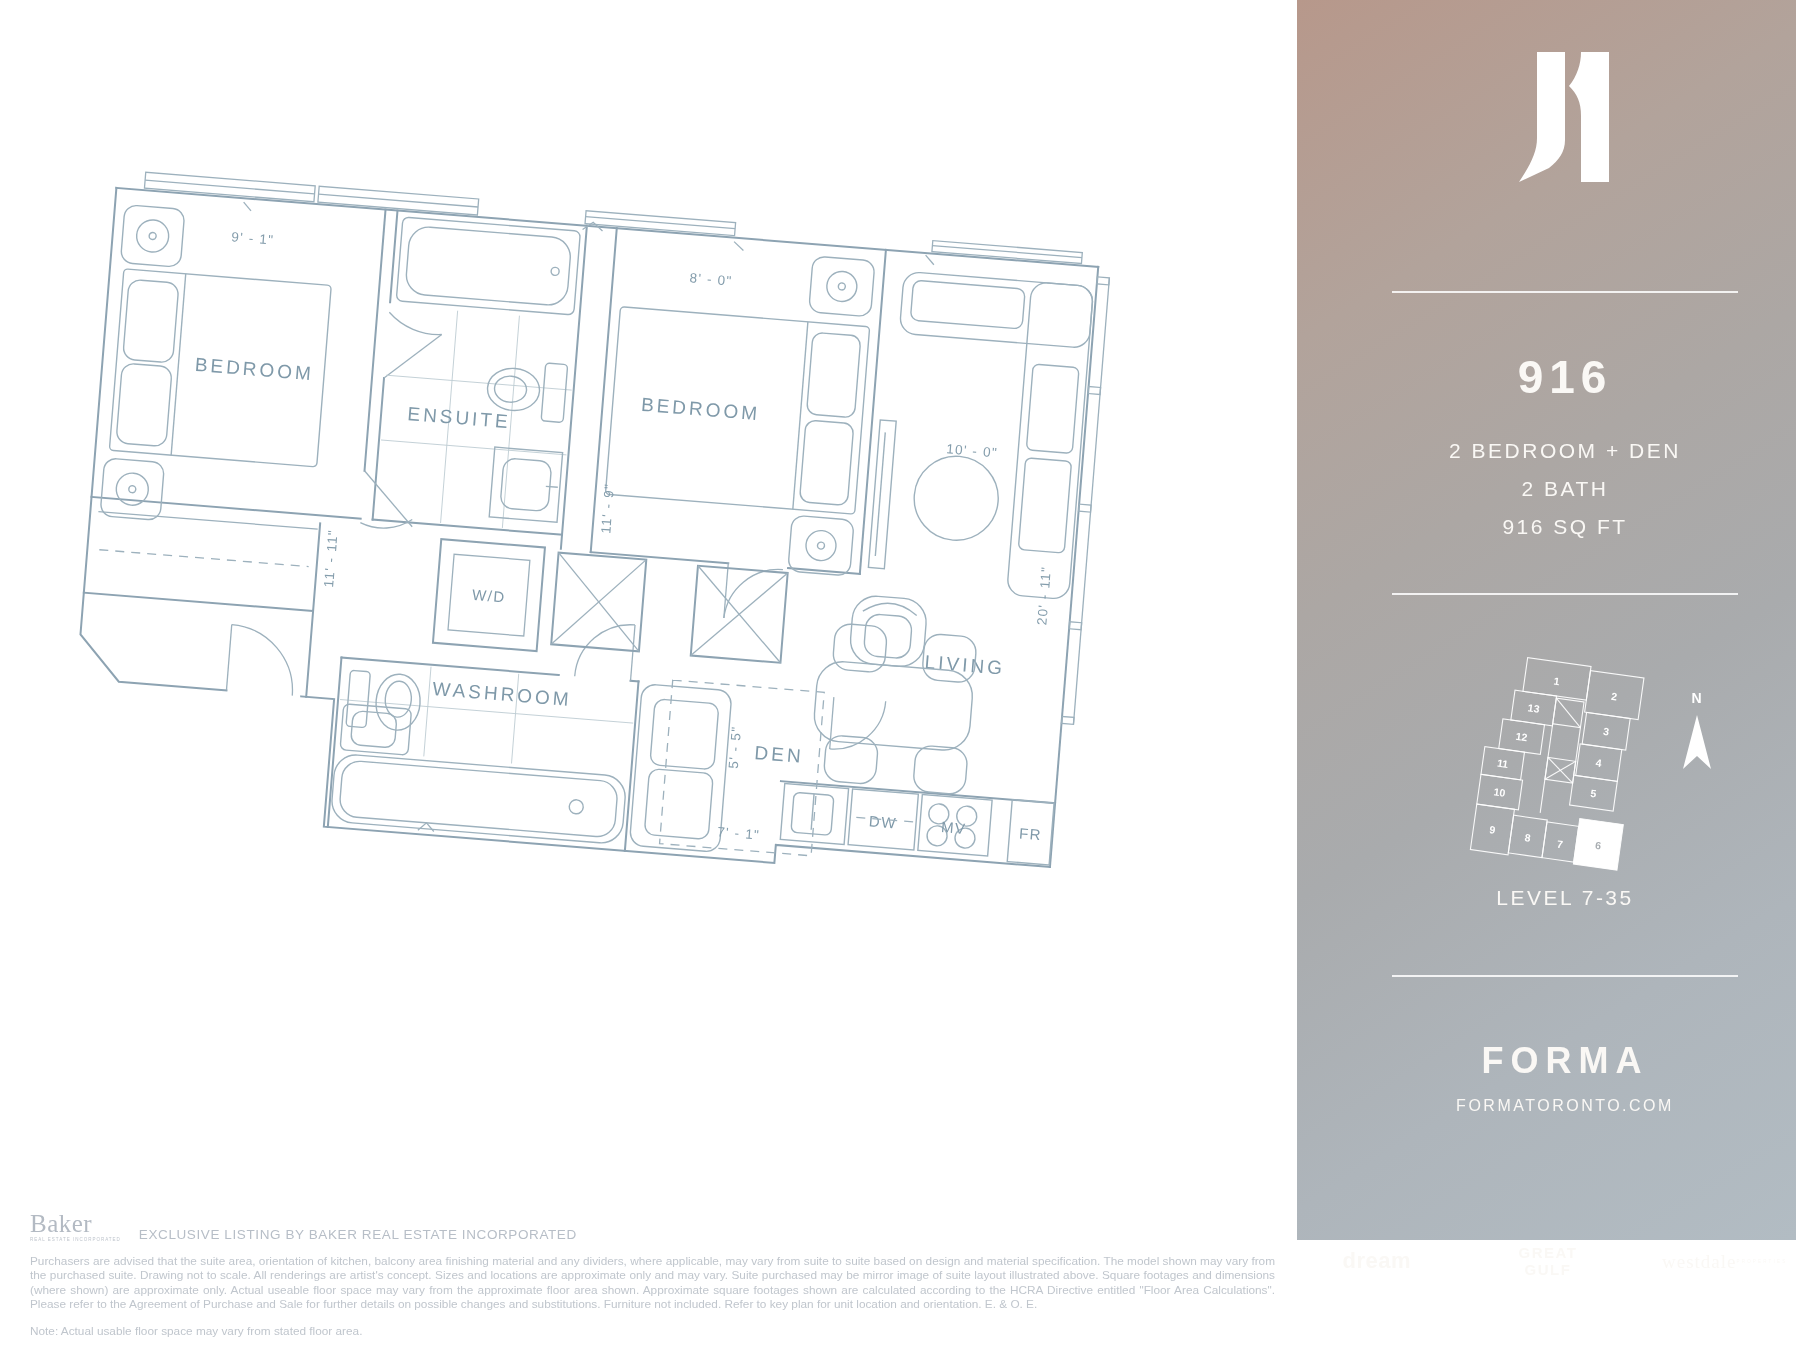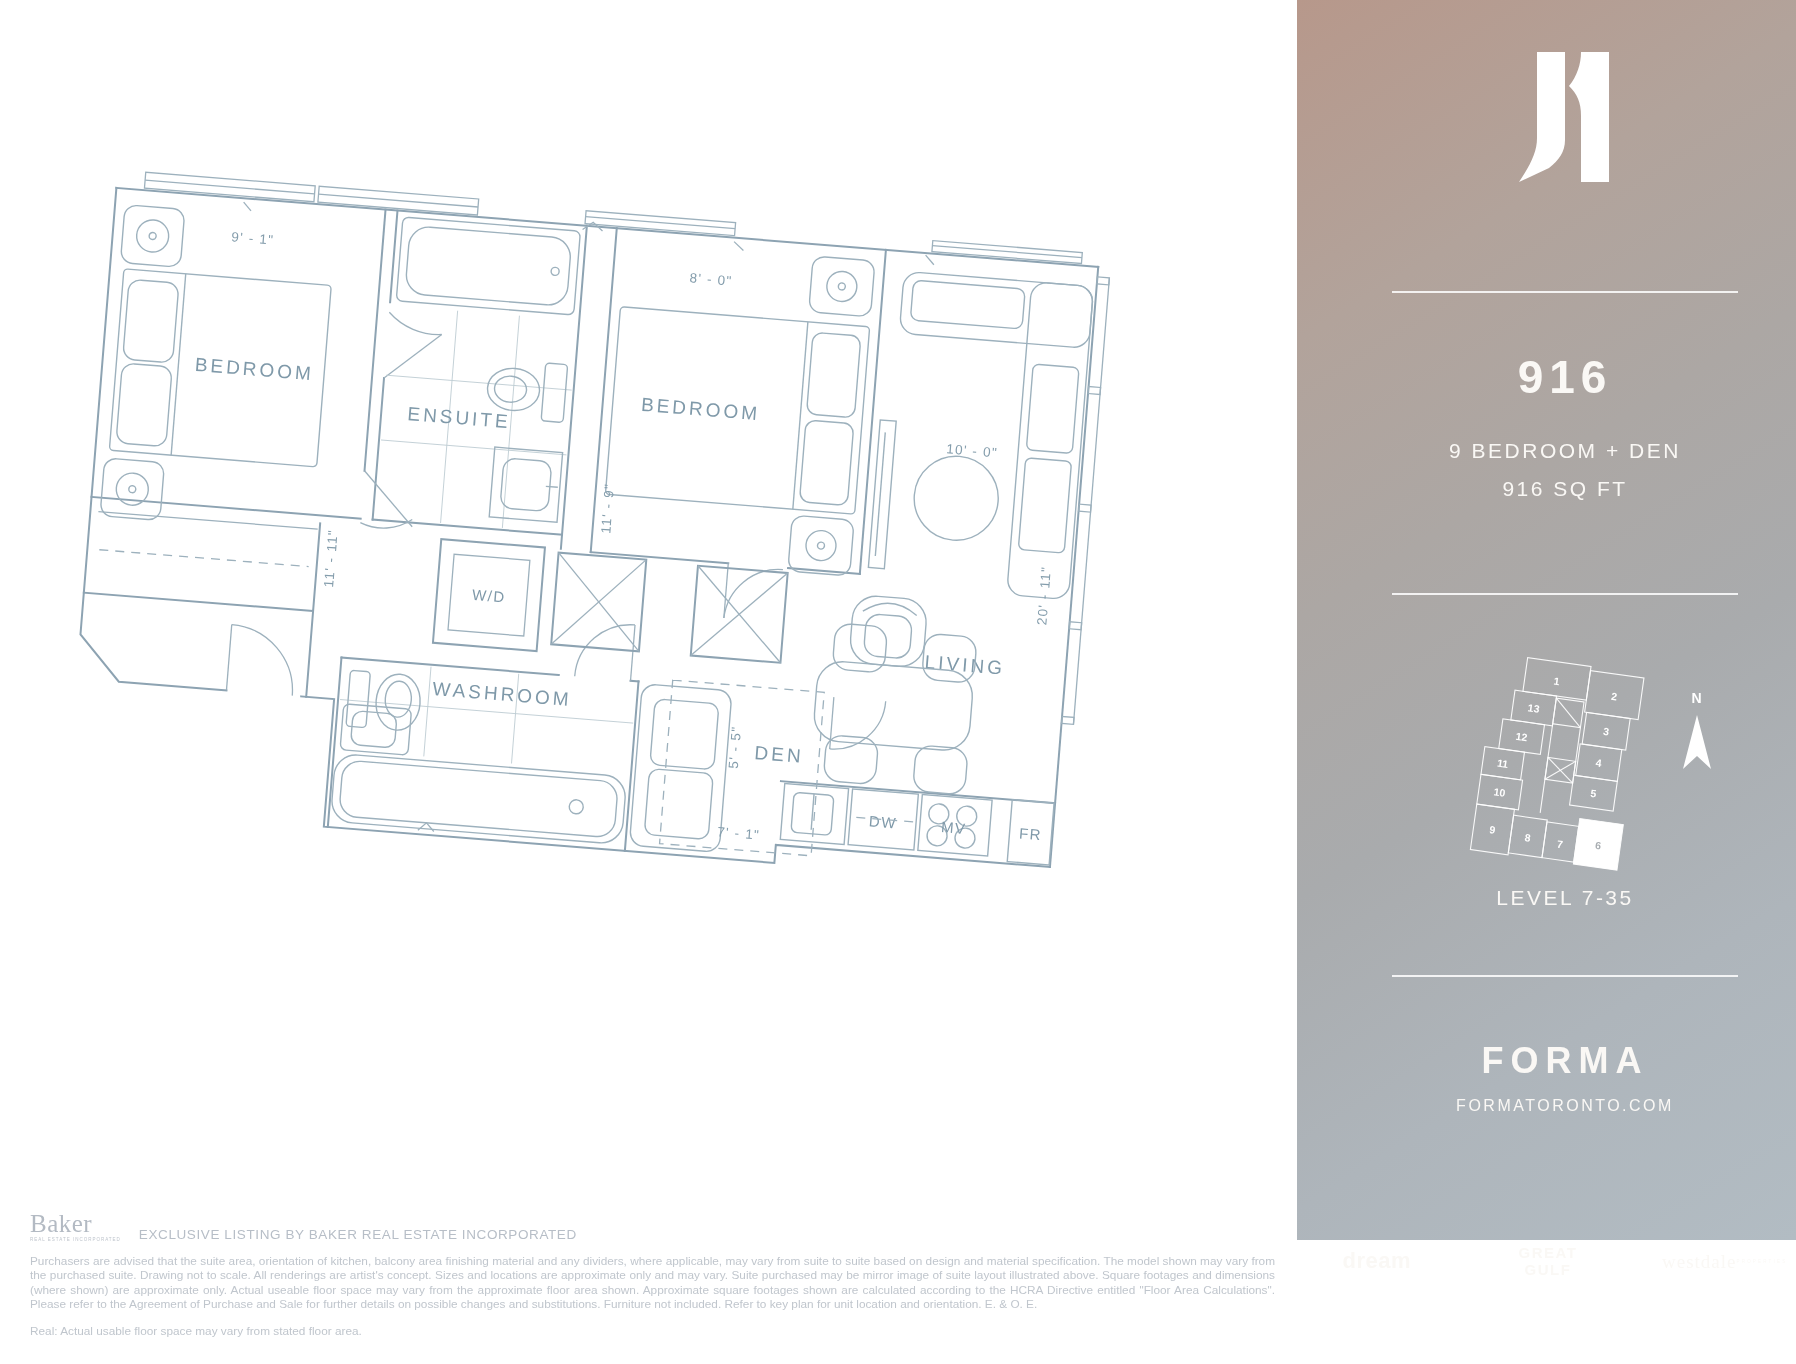--- a/index.html
+++ b/index.html
@@ -276,40 +276,41 @@
 
   <div class="footer">
     <div class="footer-head">
       <div>
         <div class="baker-logo">Baker</div>
         <div class="baker-sub">Real Estate Incorporated</div>
       </div>
       <div class="listing-line">EXCLUSIVE LISTING BY BAKER REAL ESTATE INCORPORATED</div>
     </div>
     <div class="disclaimer">Purchasers are advised that the suite area, orientation of kitchen, balcony area finishing material and any dividers, where applicable, may vary from suite to suite based on design and material specification. The model shown may vary from the purchased suite. Drawing not to scale. All renderings are artist's concept. Sizes and locations are approximate only and may vary. Suite purchased may be mirror image of suite layout illustrated above. Square footages and dimensions (where shown) are approximate only. Actual useable floor space may vary from the approximate floor area shown. Approximate square footages shown are calculated according to the HCRA Directive entitled "Floor Area Calculations". Please refer to the Agreement of Purchase and Sale for further details on possible changes and substitutions. Furniture not included. Refer to key plan for unit location and orientation. E. &amp; O. E.</div>
-    <div class="note-line">Real: Actual usable floor space may vary from stated floor area.</div>
+    <div class="note-line">Note: Actual usable floor space may vary from stated floor area.</div>
   </div>
 </div>
 
 <div class="sidebar">
   <div class="sb-inner">
 
     <div class="brand-mark">
       <svg width="92" height="130" viewBox="0 0 92 130">
         <path fill="#ffffff" d="M18,0 H46 V88 C46,100 40,108 30,116 L0,130 C12,112 18,100 18,86 Z"></path>
         <path fill="#ffffff" d="M62,0 H90 V130 H62 V64 C62,50 58,42 50,34 C58,24 62,12 62,0 Z"></path>
       </svg>
     </div>
 
     <div class="sb-divider" style="top:291px"></div>
 
     <div class="unit-number">916</div>
 
     <div class="spec-lines">
-      <div>9 BEDROOM + DEN</div>
+      <div>2 BEDROOM + DEN</div>
+      <div>2 BATH</div>
       <div>916 SQ FT</div>
     </div>
 
     <div class="sb-divider" style="top:593px"></div>
 
     <div class="keyplan-wrap">
       <svg width="346" height="220" viewBox="0 0 346 220">
         <g transform="translate(92,8) rotate(8 75 95)">
           <rect class="kp-line" x="30" y="0" width="64" height="34"></rect>
           <rect class="kp-line" x="94" y="4" width="54" height="42"></rect>

